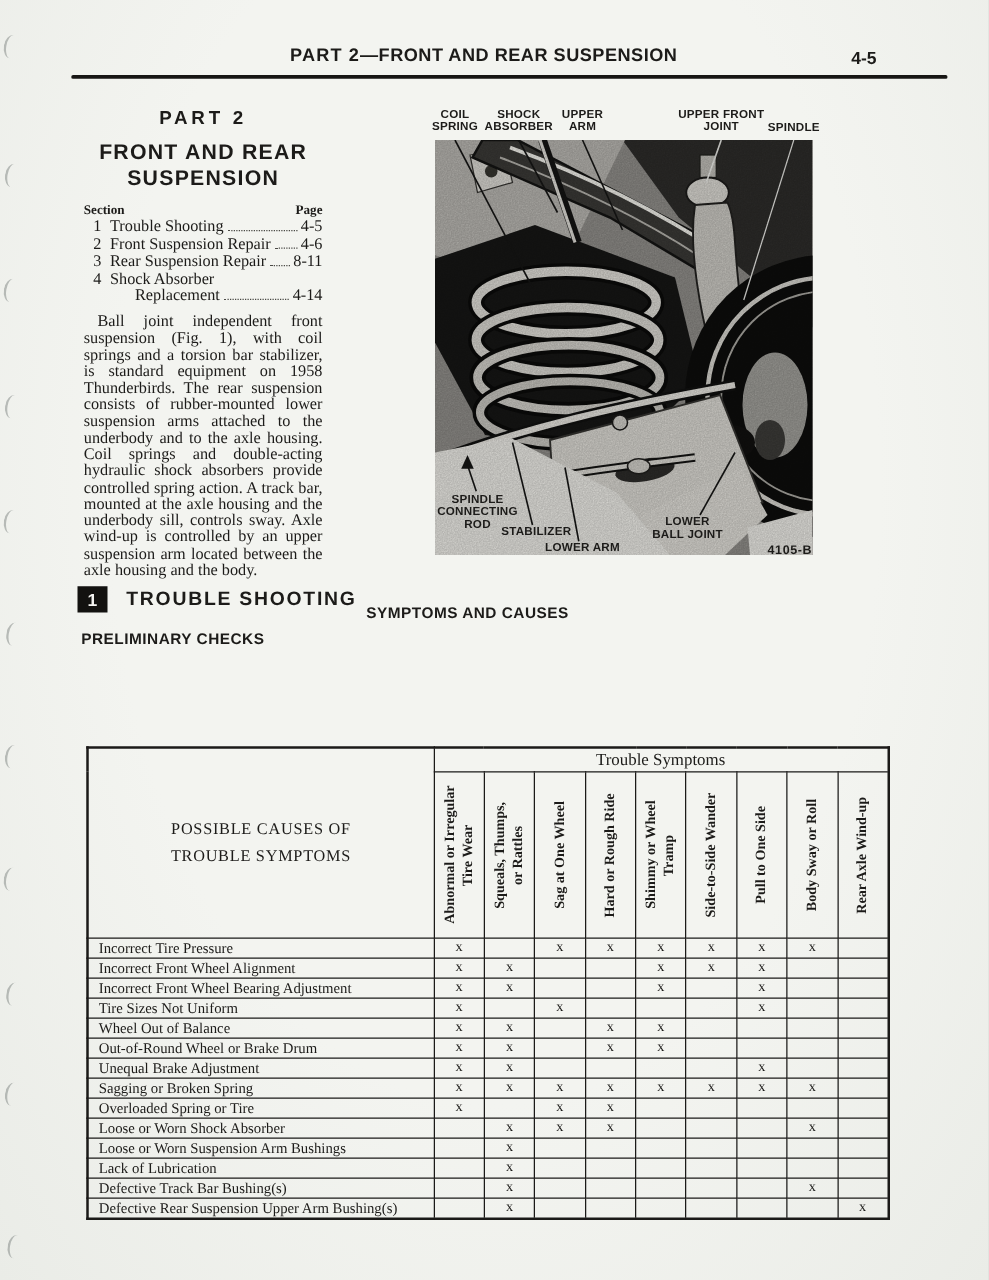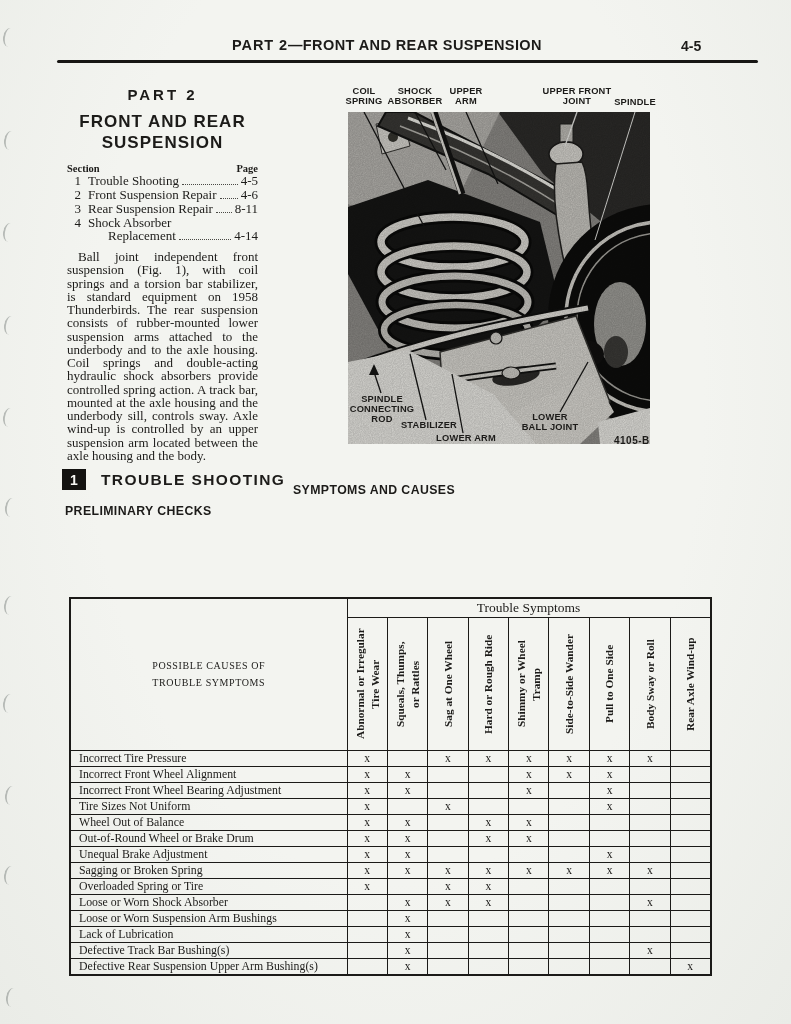--- a/index.html
+++ b/index.html
@@ -81,21 +81,21 @@
   
   .table-title{ position:absolute; left:68px; top:574px; white-space:nowrap; }
   .table-title .big{ display:inline-block; transform:scaleX(.85); transform-origin:left bottom;
     font-family:"Liberation Sans",sans-serif; font-weight:900; font-size:17px; }
   .table-title .rest{ font-family:"Liberation Sans",sans-serif; font-weight:700;
     font-size:12.3px; margin-left:-6px; letter-spacing:.2px; }
   table.causes{ position:absolute; left:69px; top:597px; width:641px;
     border-collapse:collapse; table-layout:fixed; }
   table.causes th, table.causes td{ border:1.5px solid #1b1a18; }
   table.causes{ border:2.5px solid #1b1a18; }
-  .corner-cell{ width:277px; font-weight:400; font-size:10px; letter-spacing:.6px;
+  .corner-cell{ width:277px; font-weight:400; font-size:13px; letter-spacing:.6px;
     text-align:center; white-space:pre-line; line-height:1.75; }
   .group-cell{ height:19px; font-weight:400; font-size:13.5px; text-align:center; }
   .rot-row th{ height:133px; vertical-align:middle; }
   .rot-text{ writing-mode:vertical-rl; transform:rotate(180deg); margin:0 auto;
     height:122px; white-space:pre-line; font-size:11.3px; line-height:1.3;
     text-align:center; }
   table.causes tbody td{ height:15px; }
   .cause-cell{ font-size:11.8px; padding-left:8px; white-space:nowrap; overflow:hidden; }
   .mark-cell{ font-size:11.5px; text-align:center; }
 </style>

